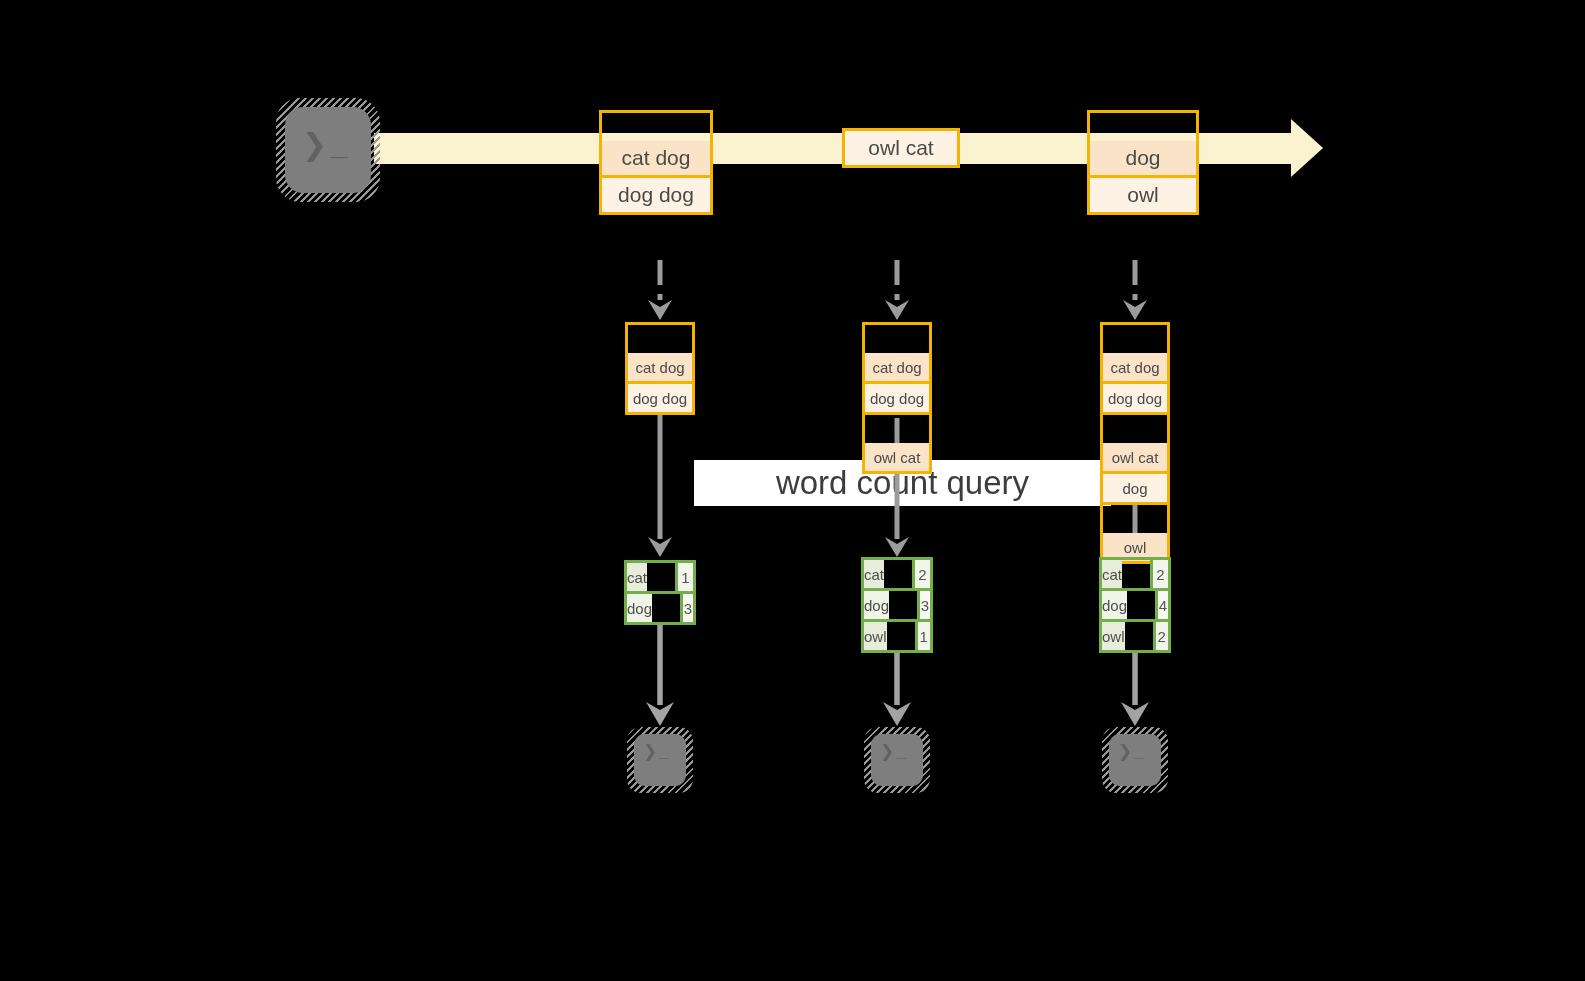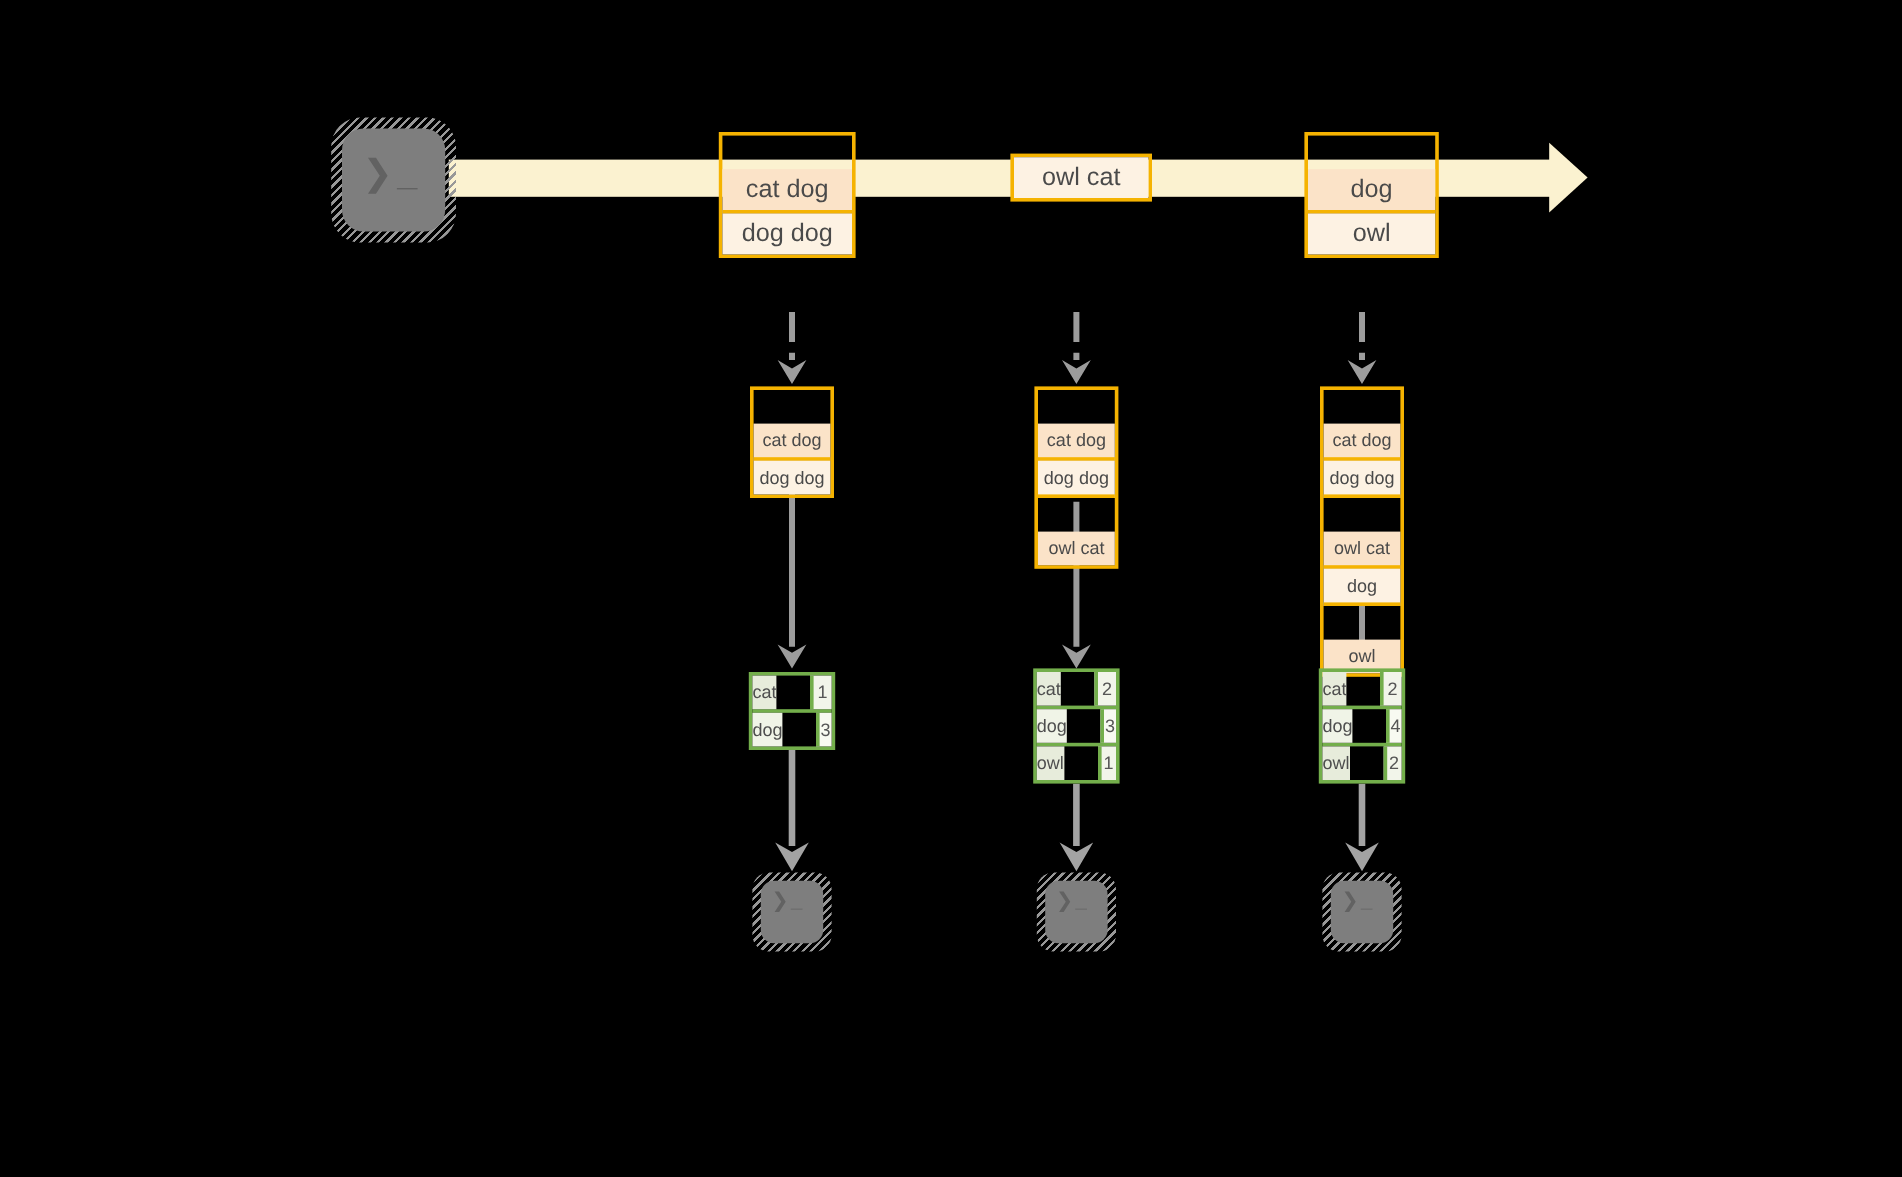--- a/index.html
+++ b/index.html
@@ -102,20 +102,21 @@
     <div class="cell cell-sm cA">owl cat</div>
   </div>
   <div class="obox" id="acc3">
     <div class="cell cell-sm cA cdiv">cat dog</div>
     <div class="cell cell-sm cB cdiv">dog dog</div>
     <div class="cell cell-sm cA cdiv">owl cat</div>
     <div class="cell cell-sm cB cdiv">dog</div>
     <div class="cell cell-sm cA">owl</div>
   </div>
 
+  <div class="query-label">word count query</div>
 
   <svg class="conn" style="left:644px;top:387px;" width="32" height="172">
     <path d="M16 0 V152" stroke="#9C9C9C" stroke-width="5" fill="none"></path>
     <polygon points="16,170 4,150 16,157 28,150" fill="#9C9C9C"></polygon>
   </svg>
   <svg class="conn" style="left:881px;top:418px;" width="32" height="141">
     <path d="M16 0 V121" stroke="#9C9C9C" stroke-width="5" fill="none"></path>
     <polygon points="16,139 4,119 16,126 28,119" fill="#9C9C9C"></polygon>
   </svg>
   <svg class="conn" style="left:1119px;top:480px;" width="32" height="79">

